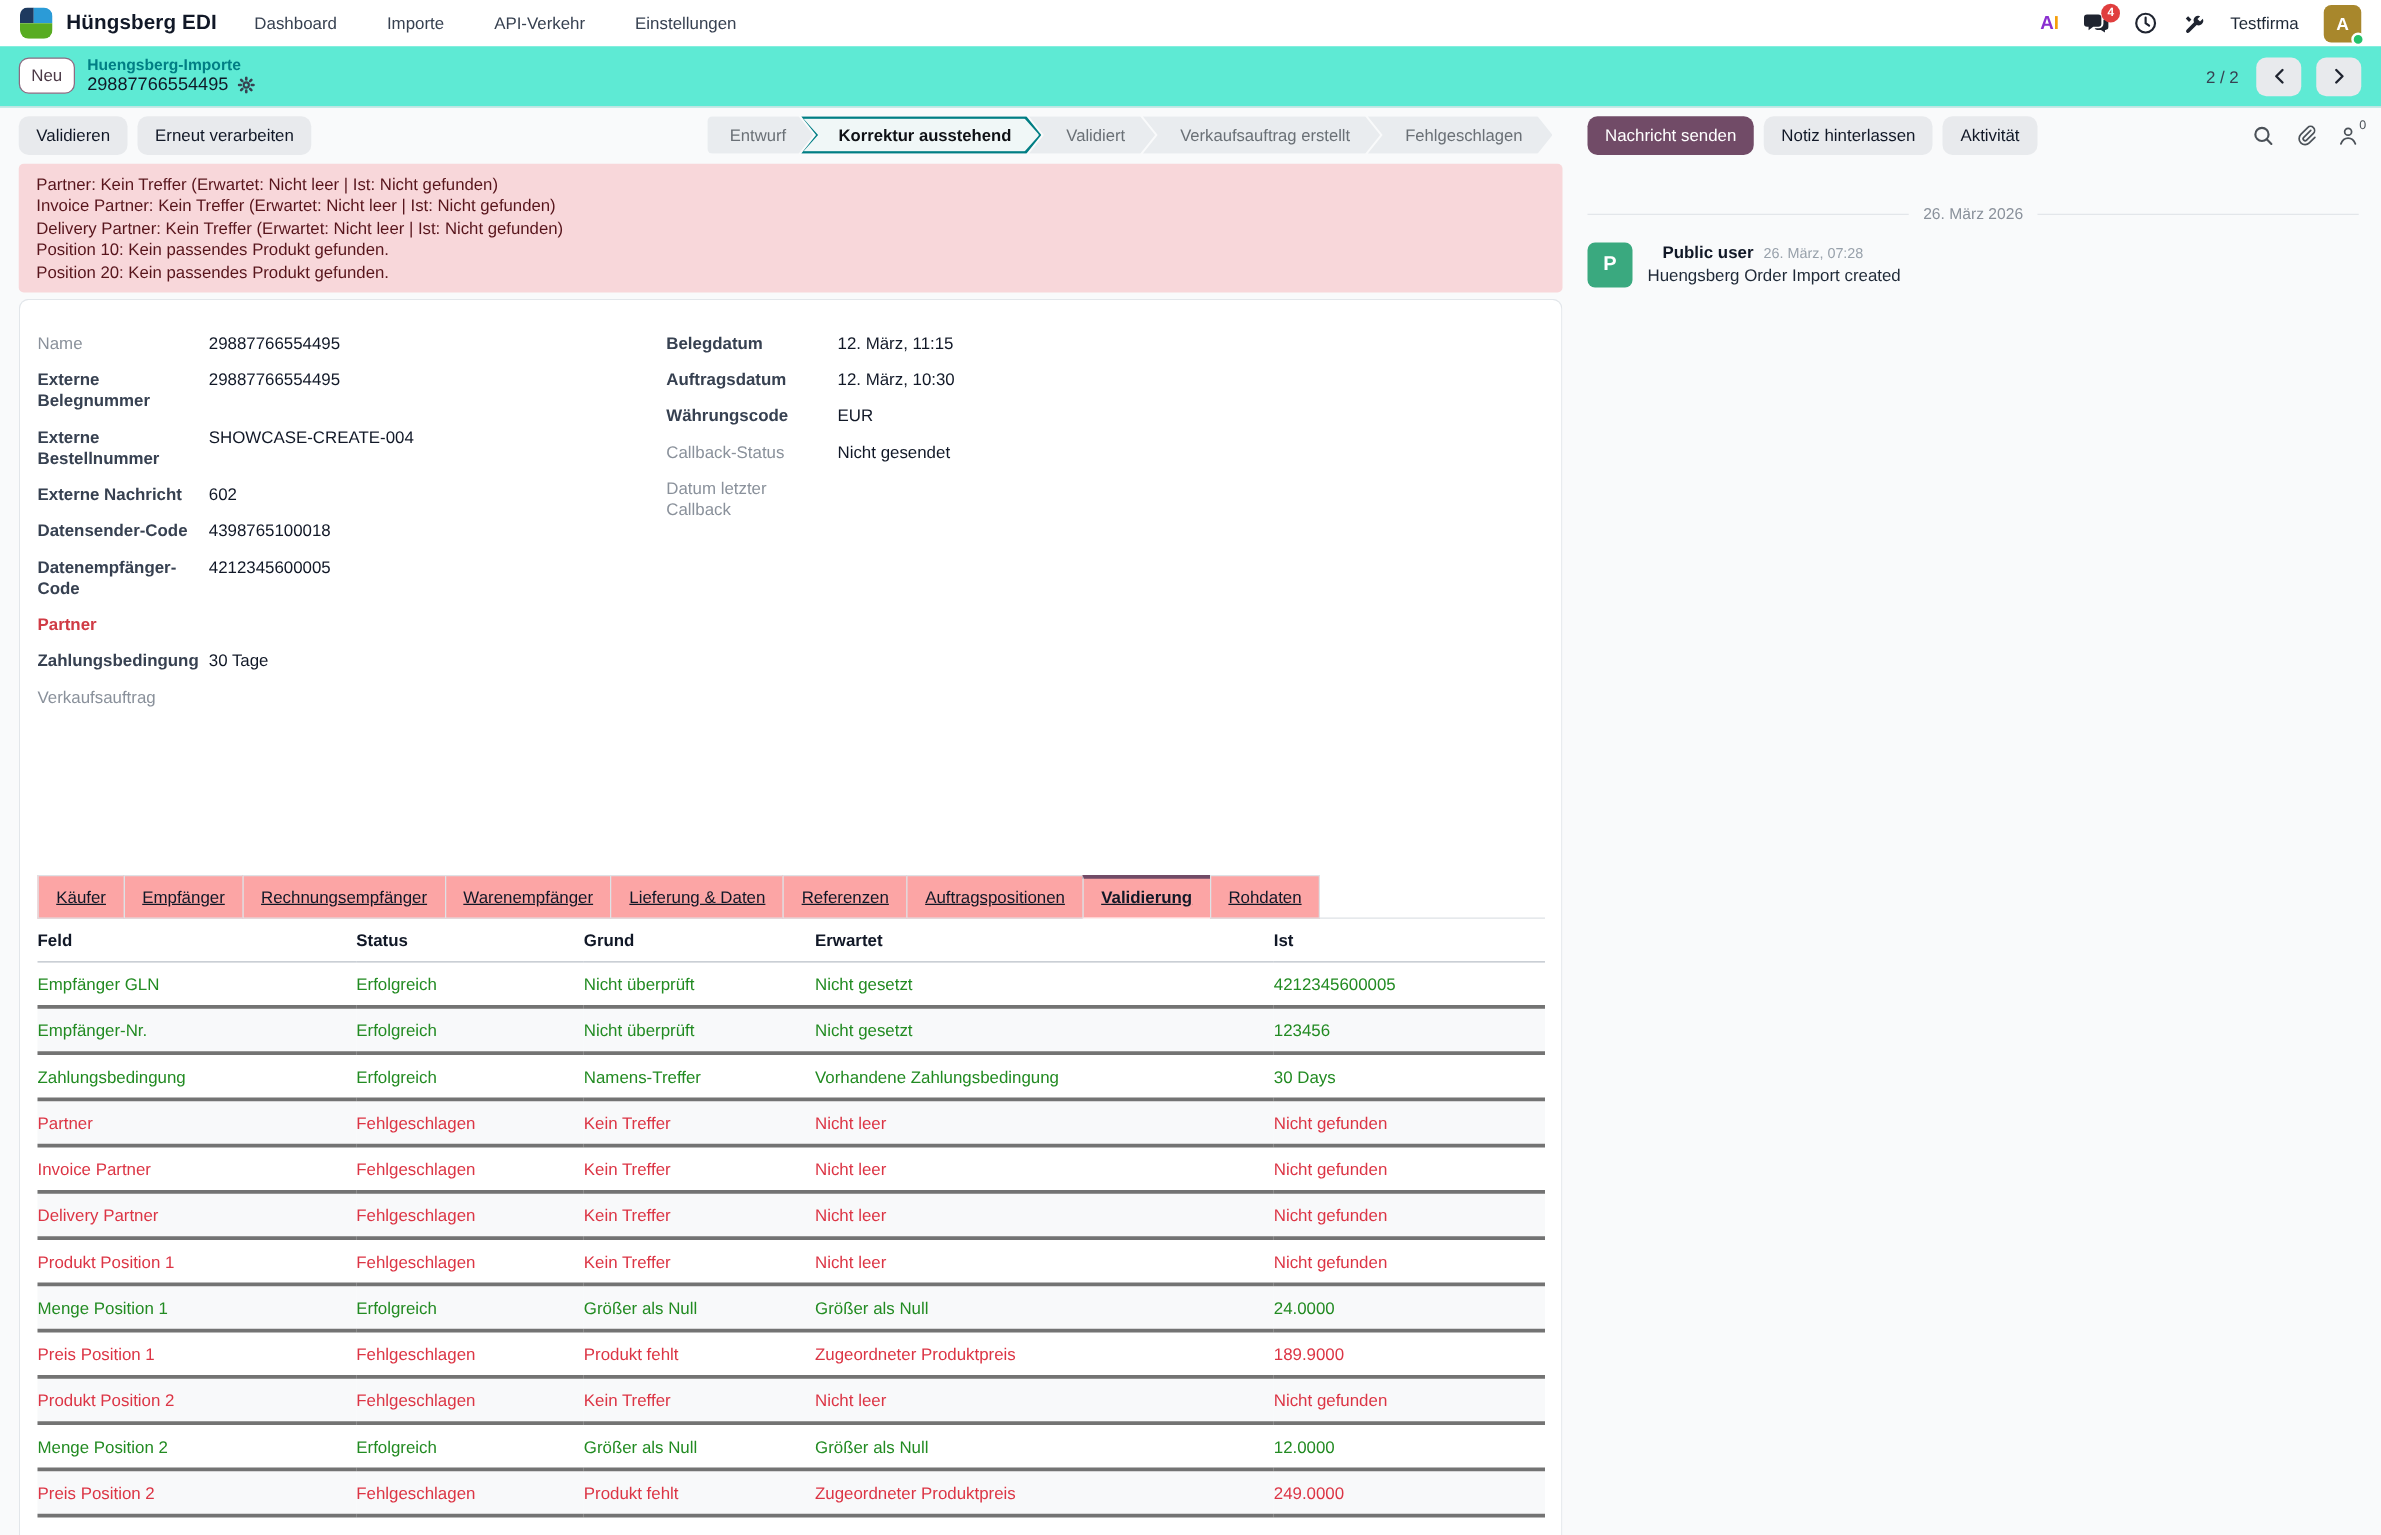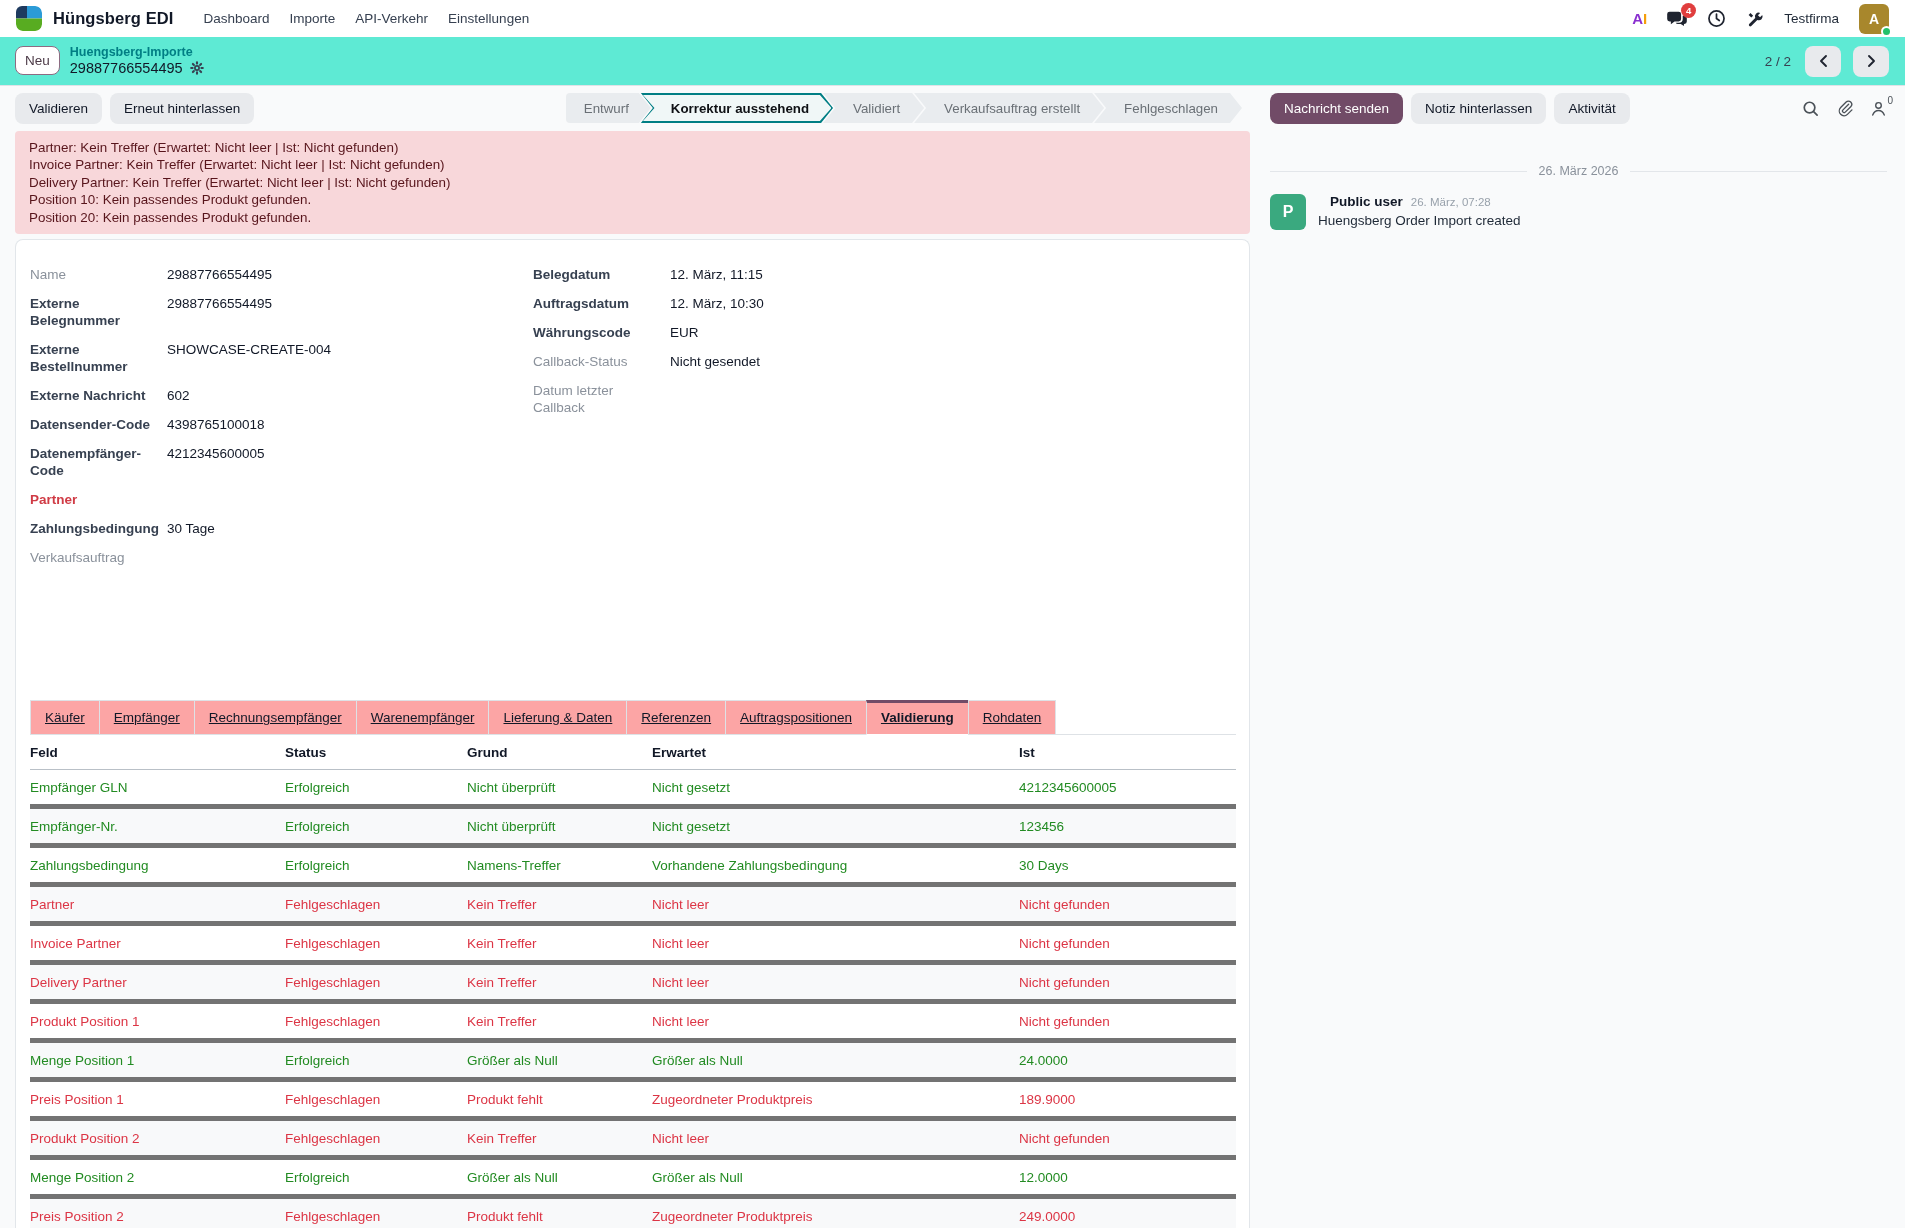--- a/index.html
+++ b/index.html
@@ -5,21 +5,21 @@
   * { margin:0; padding:0; box-sizing:border-box; }
   html,body { width:1905px; height:1228px; }
   body { font-family:"Liberation Sans", sans-serif; background:#f9fafb; color:#1f2937; overflow:hidden; }
   .page { width:1905px; height:1228px; display:flex; flex-direction:column; }
 
   
   .navbar { height:37px; background:#fff; display:flex; align-items:center; justify-content:space-between; padding:0 16px; flex:0 0 auto; }
   .nav-left { display:flex; align-items:center; }
   .logo { display:flex; align-items:center; margin-right:10px; }
   .brand { font-size:16.5px; font-weight:700; color:#111827; margin-right:30px; letter-spacing:.1px; }
-  .menus { display:flex; gap:20px; }
+  .menus { display:flex; gap:40px; }
   .menu-item { font-size:13.5px; color:#374151; cursor:pointer; }
   .nav-right { display:flex; align-items:center; gap:20px; }
   .ai-ic { font-size:15px; font-weight:800; letter-spacing:0; }
   .ai-a { color:#8a2fd0; } .ai-i { color:#f59e0b; }
   .icon-btn { position:relative; display:flex; align-items:center; cursor:pointer; }
   .nav-badge { position:absolute; top:-7px; right:-9px; min-width:15px; height:15px; border-radius:8px; background:var(--badge-red); color:#fff; font-size:9.5px; font-weight:700; display:flex; align-items:center; justify-content:center; padding:0 3px; }
   .company { font-size:13.5px; color:#1f2937; }
   .avatar { position:relative; width:30px; height:30px; border-radius:6px; background:var(--avatar-user); color:#fff; font-size:14px; font-weight:700; display:flex; align-items:center; justify-content:center; cursor:pointer; }
   .avatar .dot { position:absolute; right:-3px; bottom:-3px; width:11px; height:11px; border-radius:50%; background:#23c16b; border:2px solid #fff; }
 
@@ -72,21 +72,21 @@
   .fvalue { color:#111827; }
 
   
   .tabs { display:flex; border-bottom:1px solid #dee2e6; margin-top:128px; }
   .tab { background:#fca5a5; border:1px solid #dee2e6; border-bottom:1px solid #dee2e6; margin-right:-1px; margin-bottom:-1px; padding:9px 14px; font-size:13.5px; color:#111827; cursor:pointer;text-decoration:underline; }
   .tab.active { border-top:3px solid var(--accent); padding-top:7px; border-bottom-color:#fff; font-weight:700;text-align:center; }
 
   
   .vtable { width:100%; border-collapse:collapse; }
   .vtable th { text-align:left; font-size:13.5px; font-weight:700; color:#111827; padding:10px 6px 9px 0; border-bottom:1px solid #b9c0c7; }
-  .vtable td { font-size:13.5px; padding:10px 6px 9px 0; border-bottom:5px solid #737373; }
+  .vtable td { font-size:13.5px; padding:10px 6px 9px 0; border-bottom:3px solid #737373; }
   .vtable tbody tr:nth-child(even) { background:#f8f9fa; }
   .vtable tr.success td { color:var(--success); }
   .vtable tr.danger td { color:var(--danger); }
   .vtable tbody tr { cursor:pointer; }
 
   
   .chatter { flex:1 1 auto; padding:0 18px 0 20px; min-width:0; }
   .chatter-top { height:44px; display:flex; align-items:center; gap:4px; }
   .chatter-icons { margin-left:auto; display:flex; align-items:center; gap:17px; color:#4b5158; }
   .follow { position:relative; display:flex; }
@@ -195,21 +195,21 @@
       </button>
     </div>
   </div>
 
   <div class="main">
 
     <div class="left-col">
       <div class="statusbar">
         <div class="sb-buttons" id="sbButtons">
             <button class="btn btn-light">Validieren</button>
-            <button class="btn btn-light">Erneut hinterlassen</button>
+            <button class="btn btn-light">Erneut verarbeiten</button>
           </div>
         <div class="pipeline" id="pipeline">
             <div class="step first" style="z-index: 50;">
               <span class="step-bg outer"></span>
               <span class="step-label">Entwurf</span>
             </div>
             <div class="step active" style="z-index: 49;">
               <span class="step-bg outer"></span>
               <span class="step-bg inner"></span>
               <span class="step-label">Korrektur ausstehend</span>

